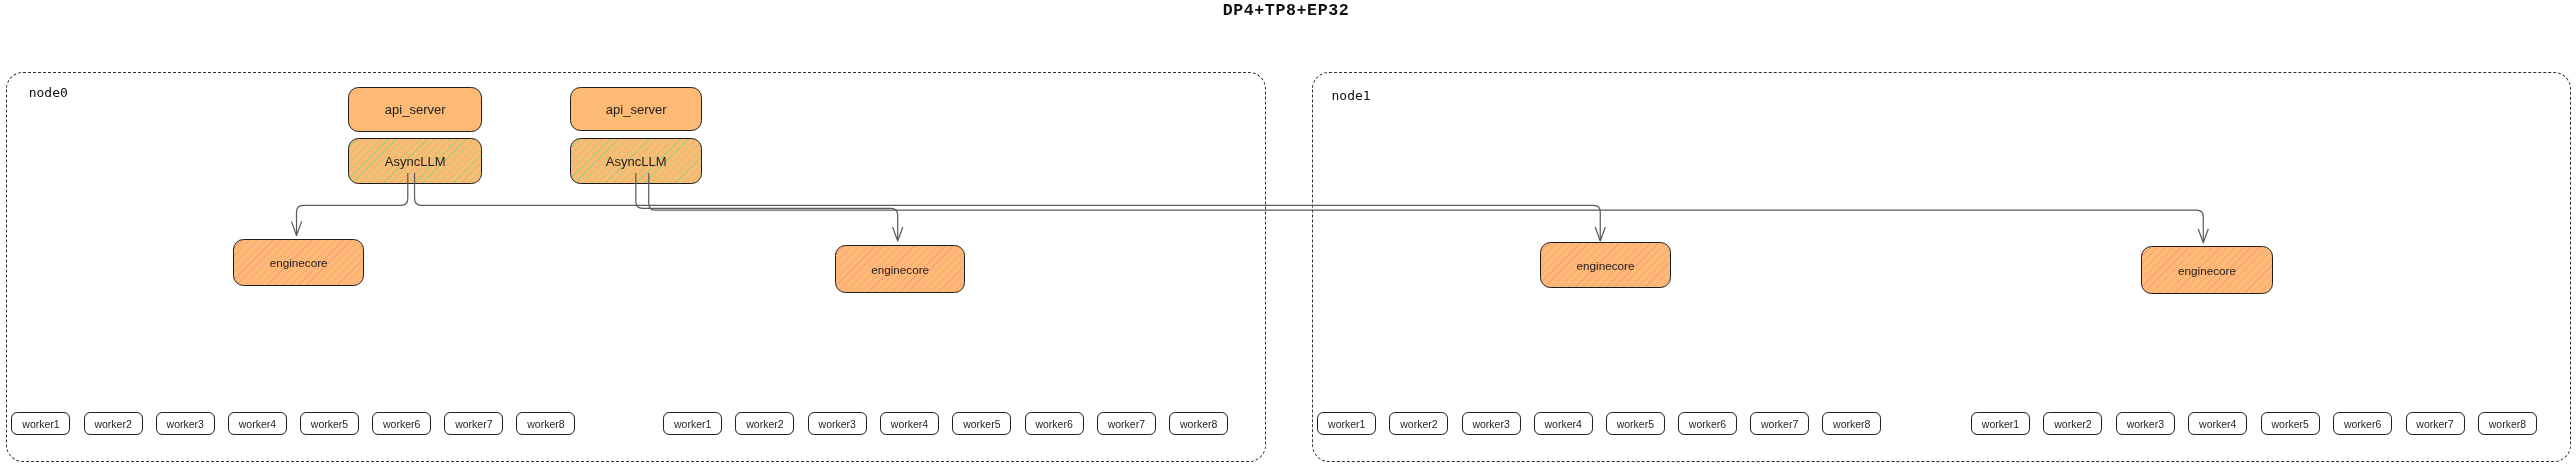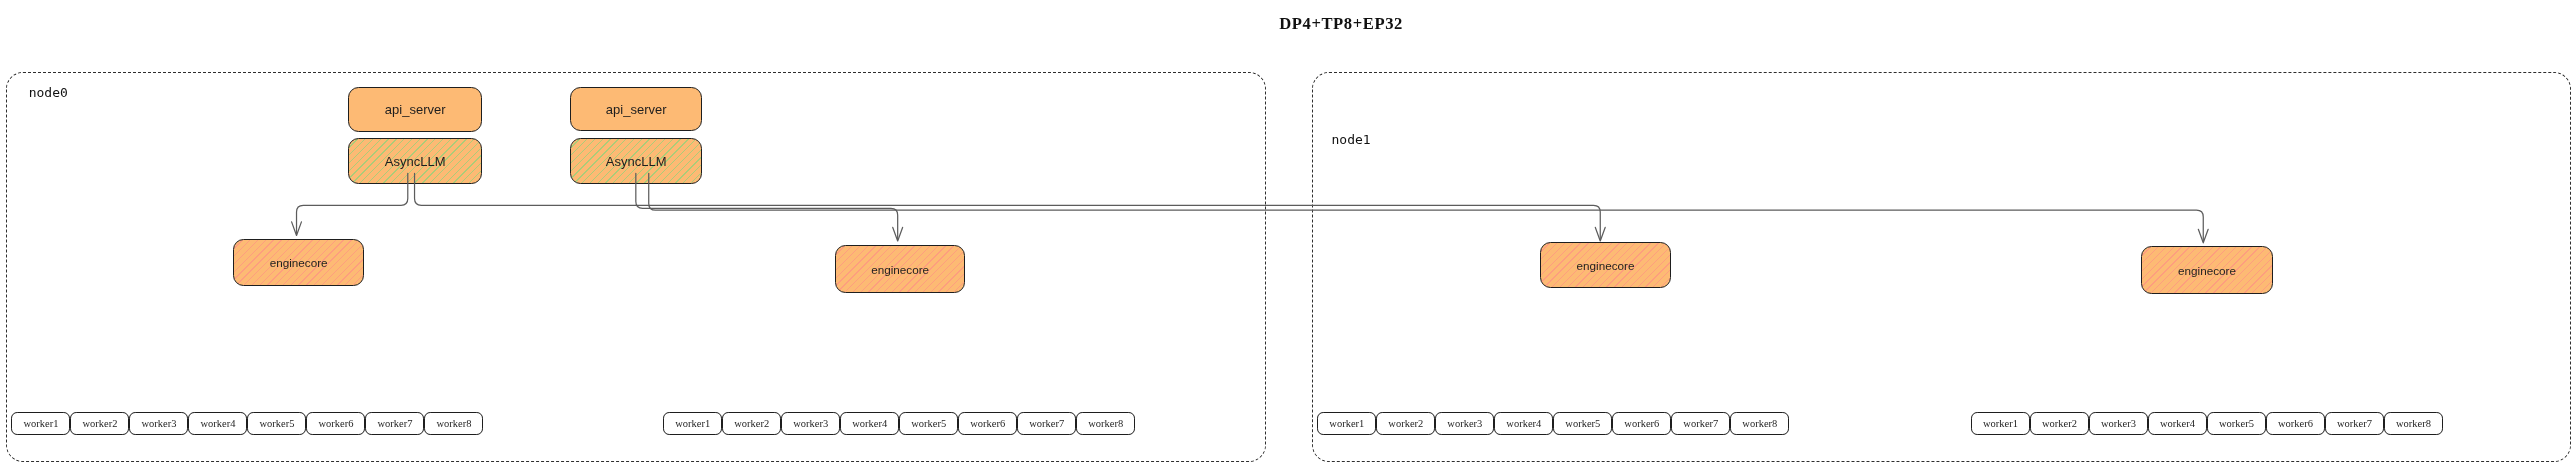--- a/index.html
+++ b/index.html
@@ -1,31 +1,31 @@
 <!DOCTYPE html>
 <html style="font-size:9.8px"><head>
 <meta charset="utf-8">
 <style>
   html,body{margin:0;padding:0;background:#ffffff;}
   .canvas{position:relative;width:2576px;height:469px;background:#ffffff;overflow:hidden;
           font-family:"Liberation Sans",sans-serif;color:#1e1e1e;}
-  .title{position:absolute;left:1169px;top:14px;width:234px;text-align:right;
-         font-family:Liberation Serif, serif;font-size:16.6px;font-weight:600;letter-spacing:0.6px;color:#111;}
+  .title{position:absolute;left:1169px;top:1px;width:234px;text-align:center;
+         font-family:Liberation Mono, monospace;font-size:16.6px;font-weight:600;letter-spacing:0.6px;color:#111;}
   .node{position:absolute;border:1.2px dashed #2e2e2e;border-radius:17px;background:transparent;}
   .node-label{position:absolute;font-family:"DejaVu Sans Mono",monospace;font-size:13px;color:#111;}
   .bigbox{position:absolute;display:flex;align-items:center;justify-content:center;
           background:#fdba74;border:1.8px solid #1e1e1e;border-radius:10.5px;font-size:13px;}
   .hatch-green{background-image:repeating-linear-gradient(135deg,
        rgba(105,219,124,0.55) 0px, rgba(105,219,124,0.55) 1px,
        rgba(0,0,0,0) 1px, rgba(0,0,0,0) 5.5px);margin-top:8px;}
   .hatch-red{background-image:repeating-linear-gradient(135deg,
        rgba(255,135,135,0.55) 0px, rgba(255,135,135,0.55) 1px,
        rgba(0,0,0,0) 1px, rgba(0,0,0,0) 5.5px);}
   .ecbox{font-size:11.7px;}
-  .worker-row{position:absolute;top:339px;display:flex;font-family:Liberation Serif, serif;}
+  .worker-row{position:absolute;top:339px;display:flex;justify-content:space-between;}
   .worker{display:inline-flex;align-items:center;justify-content:center;width:59px;height:23px;
           box-sizing:border-box;background:#fff;border:1.5px solid #1e1e1e;border-radius:6.2px;
           font-size:10.5px;white-space:nowrap;}
   .edges{position:absolute;left:0;top:0;pointer-events:none;}
 </style>
 </head>
 <body>
 
 <div class="canvas">
 
@@ -59,21 +59,21 @@
       <span class="worker">worker3</span>
       <span class="worker">worker4</span>
       <span class="worker">worker5</span>
       <span class="worker">worker6</span>
       <span class="worker">worker7</span>
       <span class="worker">worker8</span>
     </div>
   </div>
 
   <div class="node" style="left:1312px;top:72px;width:1257px;height:388px;">
-    <span class="node-label" style="left:18.5px;top:14.8px;margin-top:44px;">node1</span>
+    <span class="node-label" style="left:18.5px;top:14.8px;">node1</span>
 
     <div class="bigbox hatch-red ecbox" style="left:227px;top:169px;width:129px;height:44px;">enginecore</div>
     <div class="bigbox hatch-red ecbox" style="left:828px;top:173px;width:130px;height:46px;">enginecore</div>
 
     <div class="worker-row" style="left:4.3px;width:564px;">
       <span class="worker">worker1</span>
       <span class="worker">worker2</span>
       <span class="worker">worker3</span>
       <span class="worker">worker4</span>
       <span class="worker">worker5</span>

